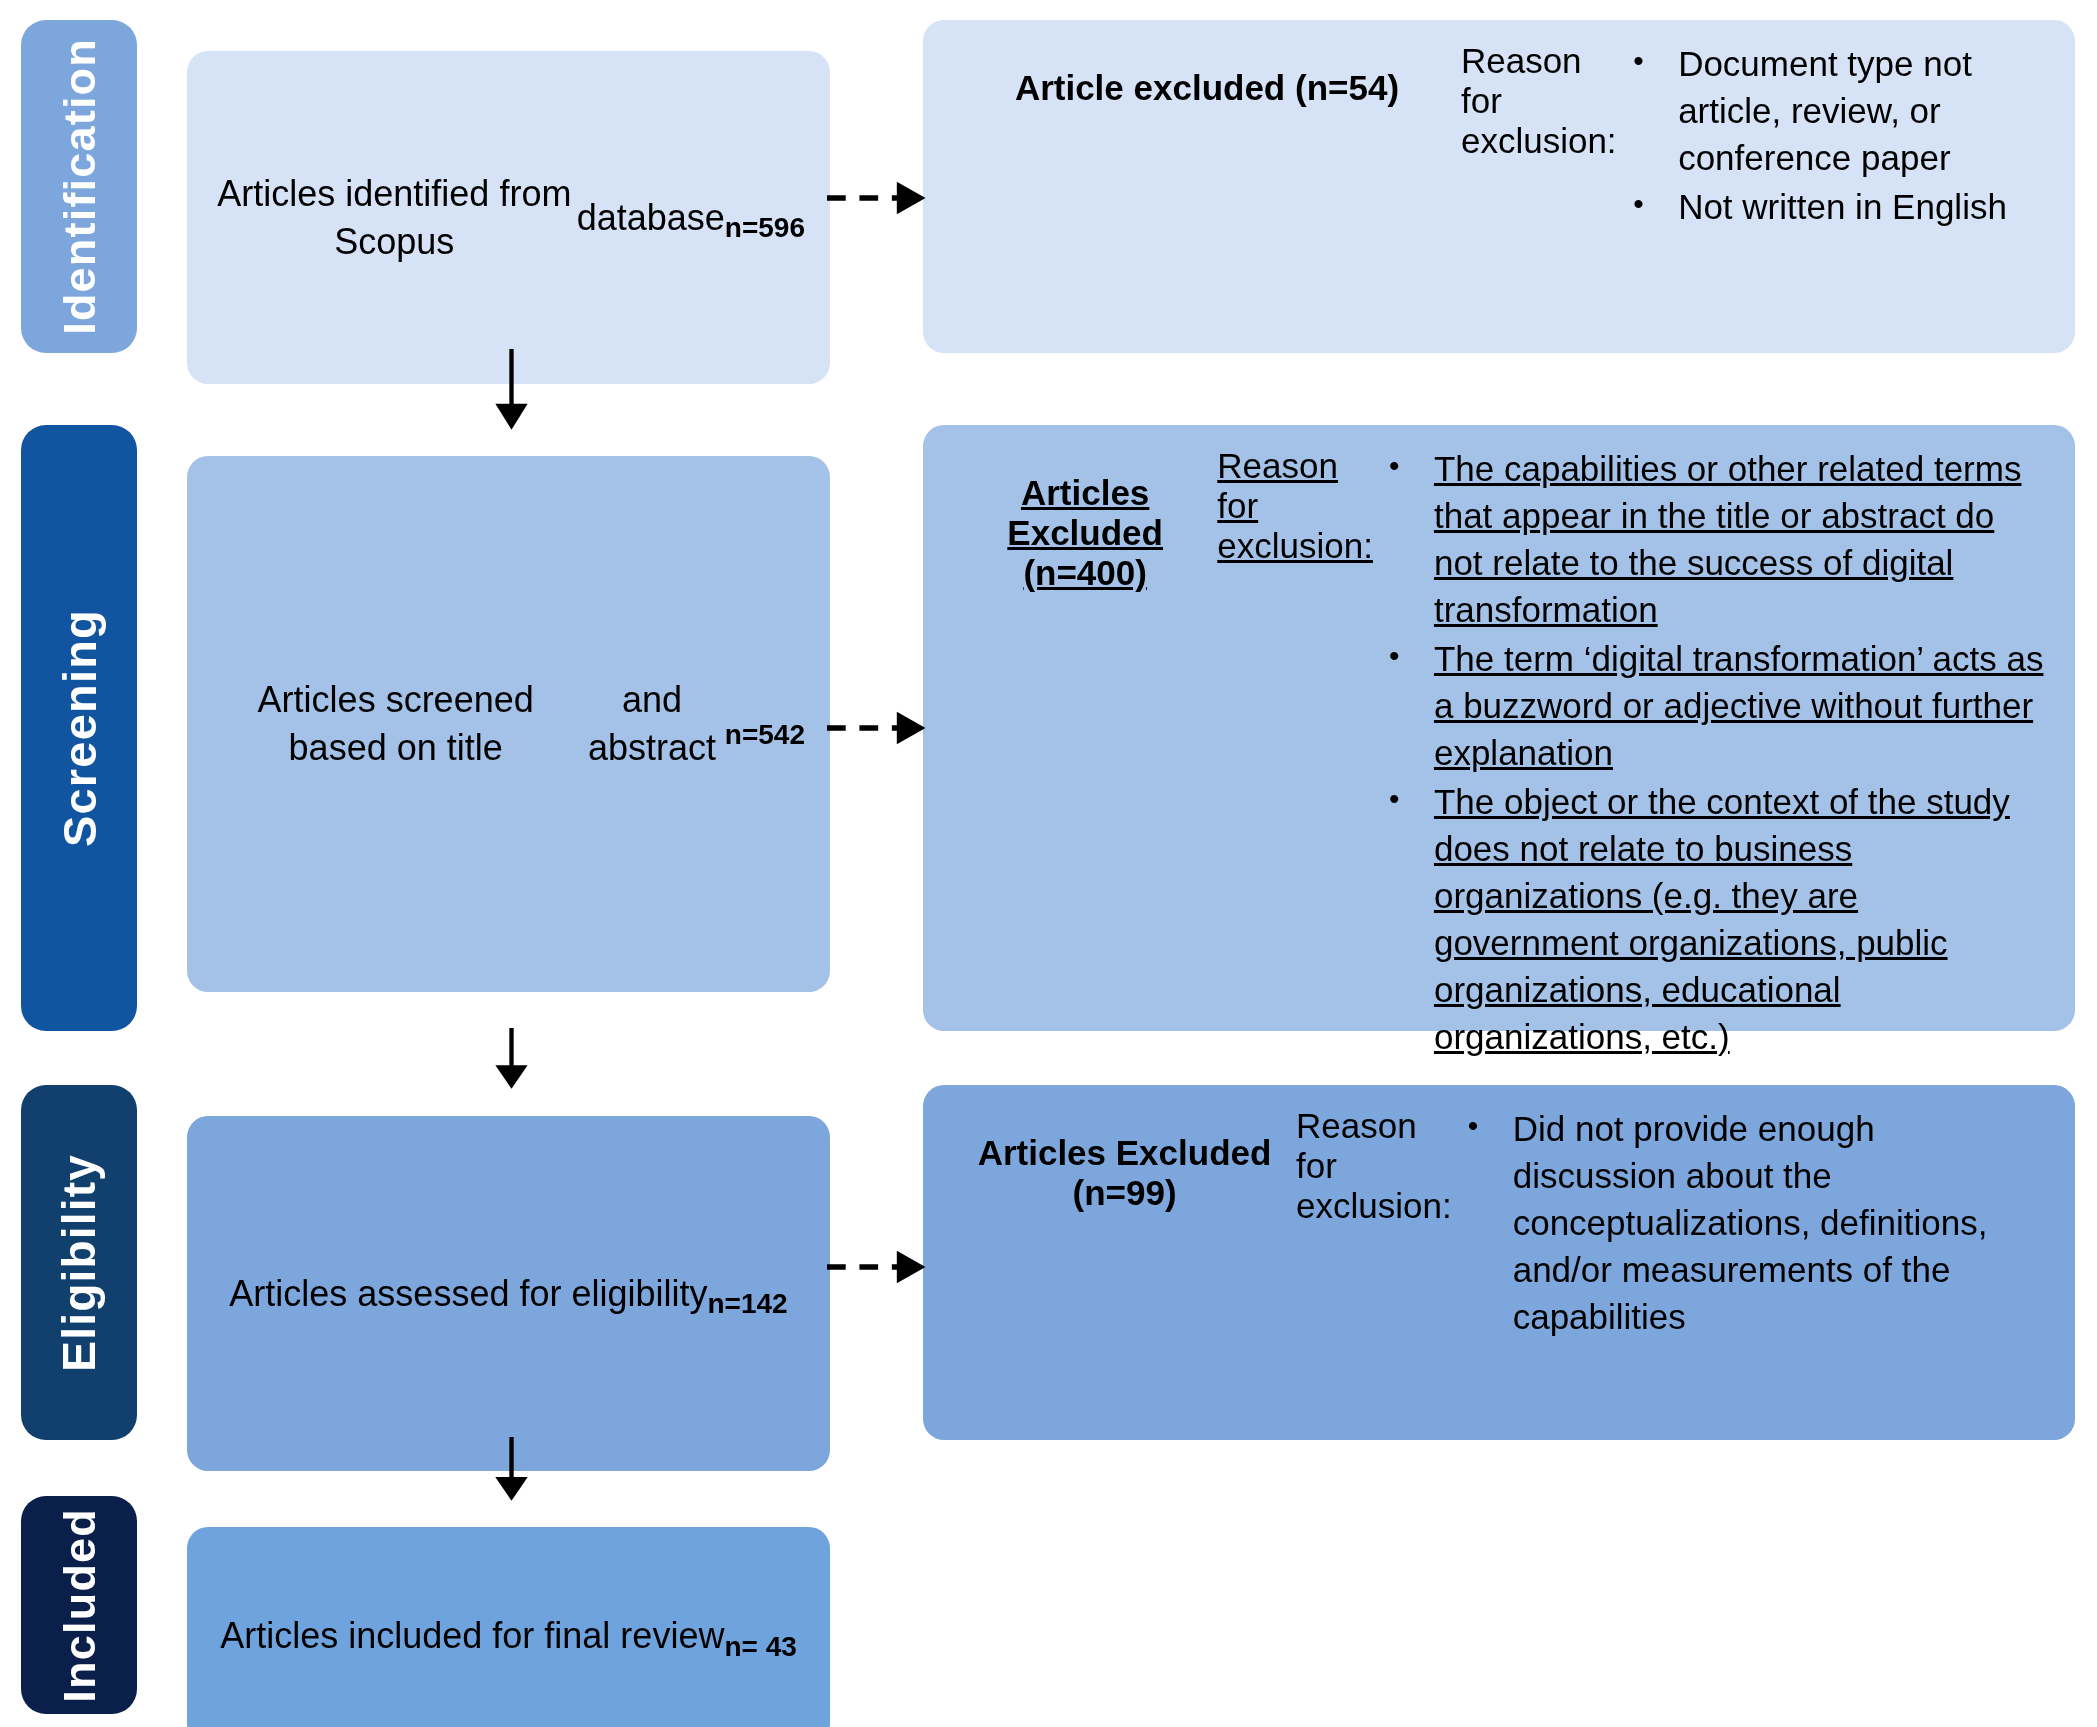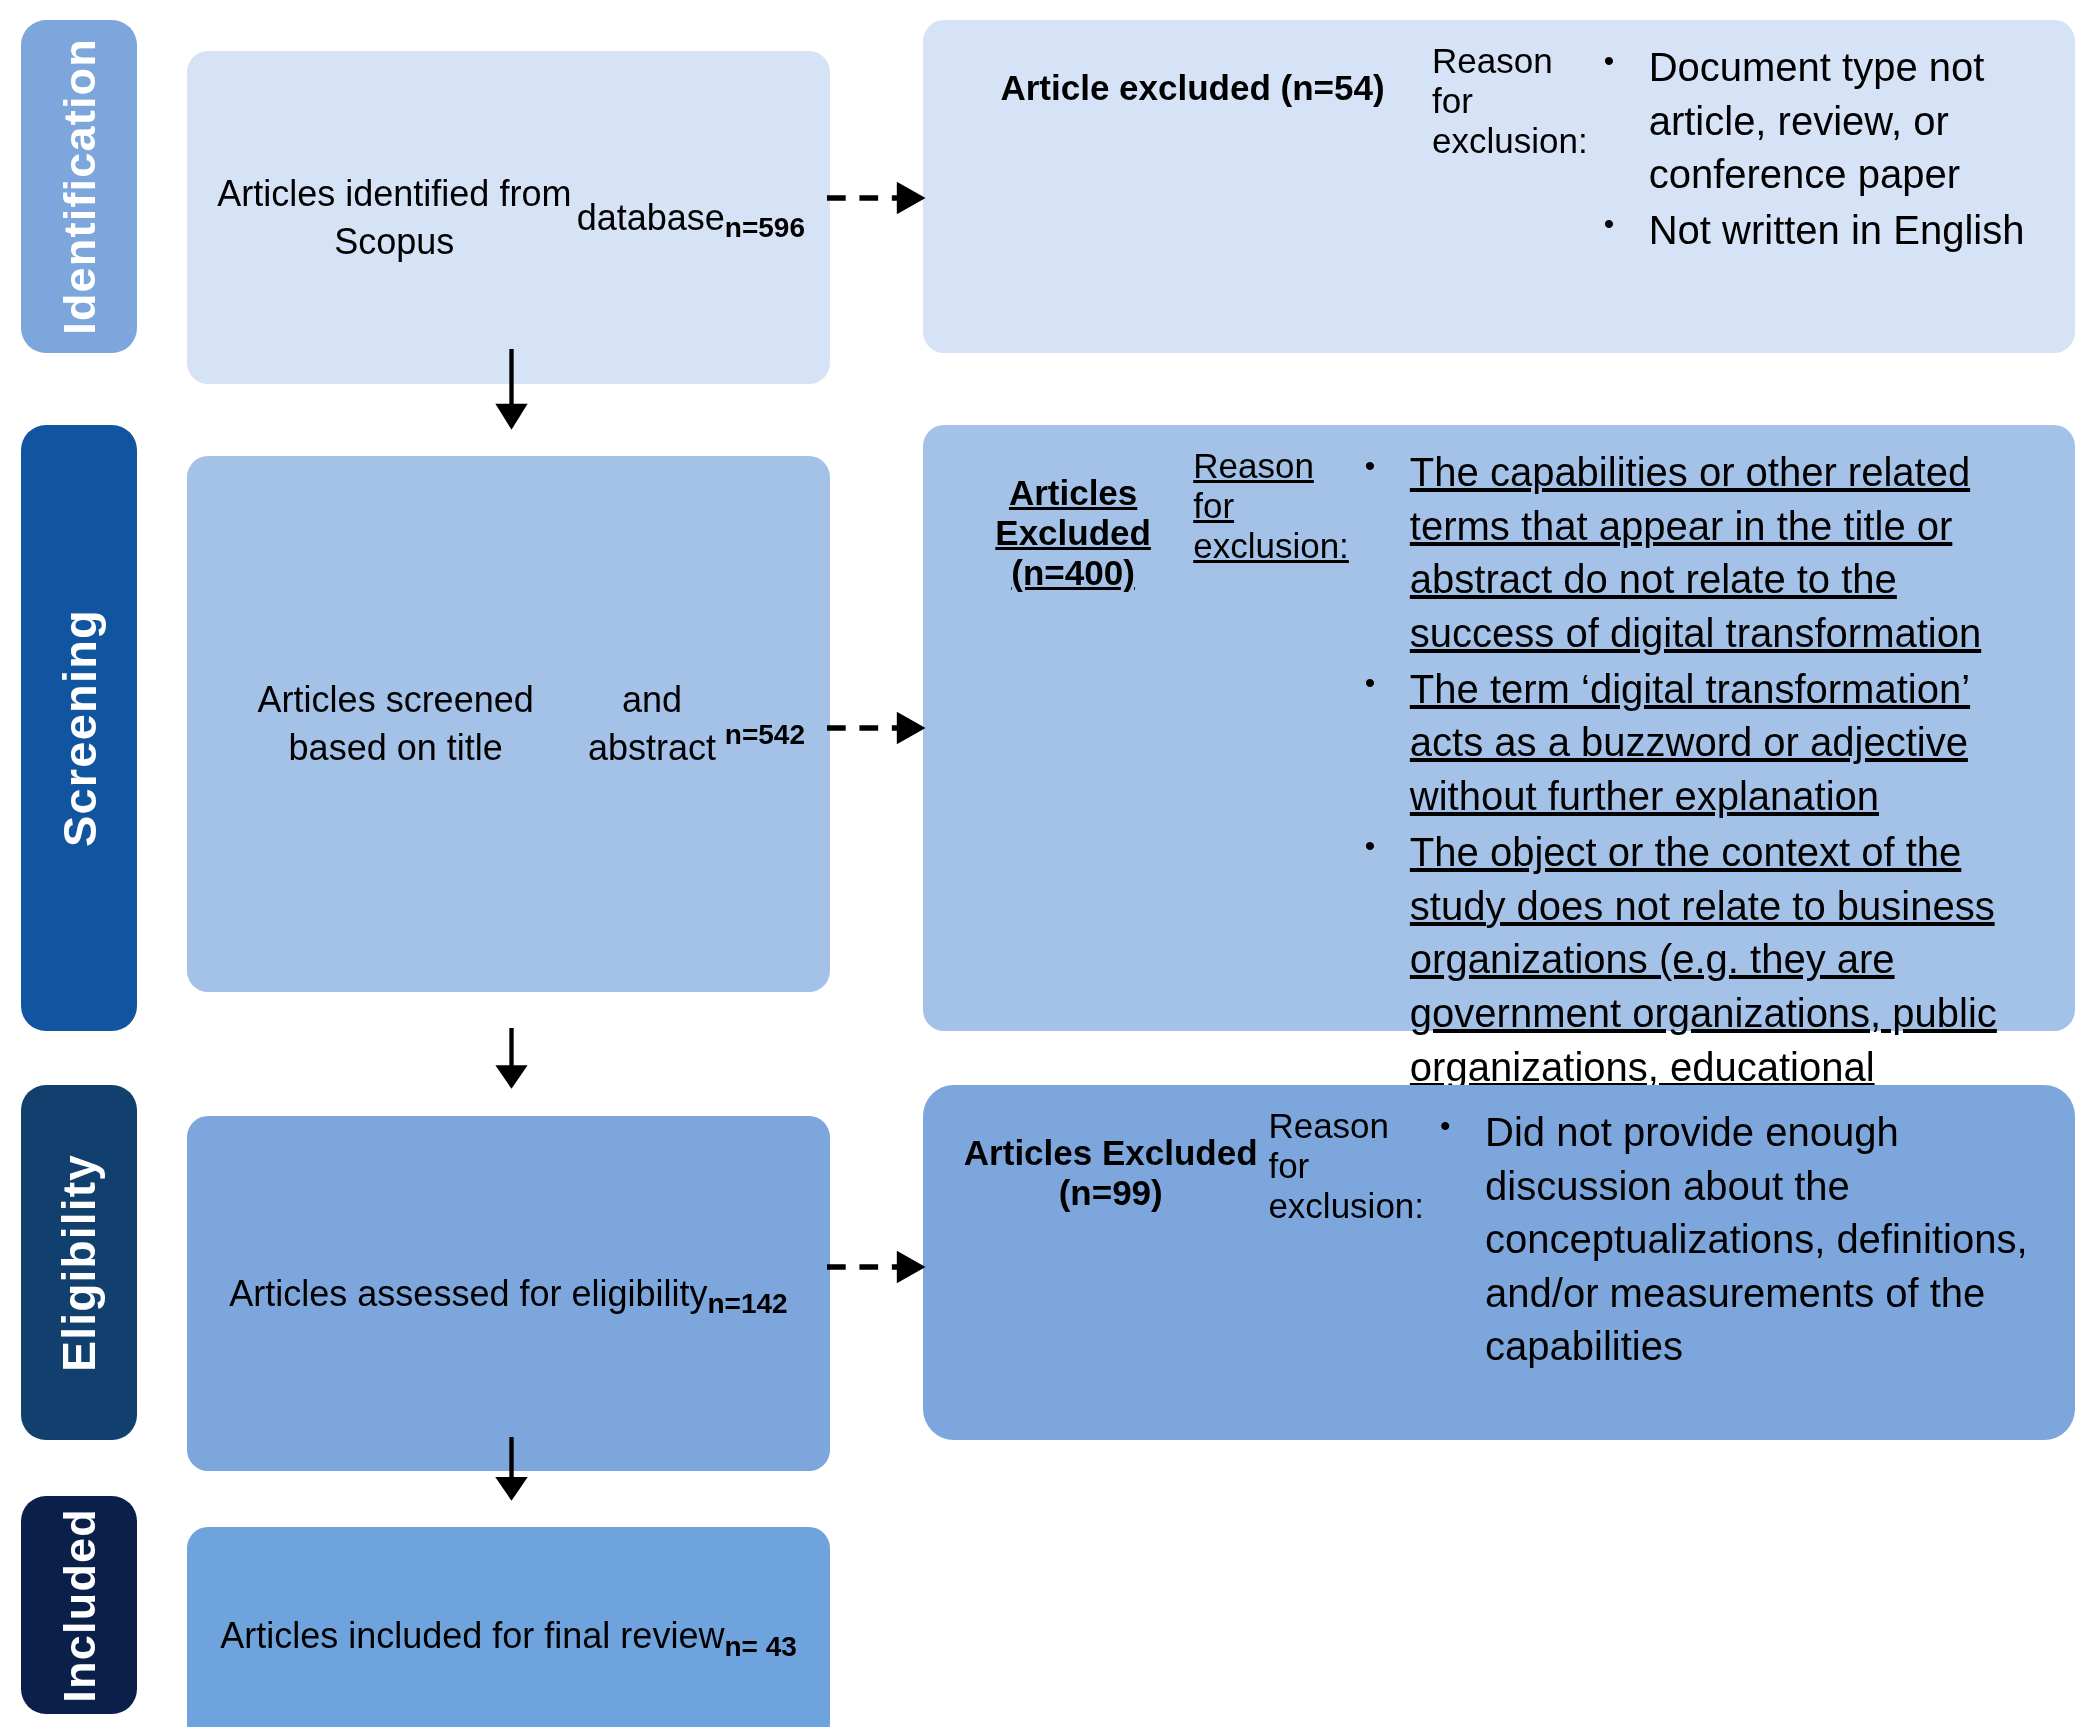--- a/index.html
+++ b/index.html
@@ -105,21 +105,21 @@
   .side-box .side-reason {
     font-size: 35px;
     margin-bottom: 6.2px;
   }
   .side-box ul {
     margin: 0;
     padding: 0 0 0 16px;
     list-style: none;
   }
   .side-box ul li {
-    font-size: 40px;
+    font-size: 35px;
     line-height: 1.34;
     position: relative;
     padding-left: 45px;
     margin-bottom: 2.5px;
   }
   .side-box ul li::before {
     content: "\2022";
     position: absolute;
     left: 0;
     top: 0;
@@ -144,21 +144,20 @@
     background: #A4C2E8;
     text-decoration: underline;
   }
   #box-assessed {
     left: 187px; top: 1085px; width: 643px; height: 355px;
     background: #7CA6DC;
   }
   #box-excluded-3 {
     left: 923px; top: 1085px; width: 1152px; height: 355px;
     background: #7CA6DC;
-    border-radius: 31px;
   }
   #box-included {
     left: 187px; top: 1496px; width: 643px; height: 218px;
     background: #6FA3DE;
   }
 
   
   .arrow-svg {
     position: absolute;
     overflow: visible;

